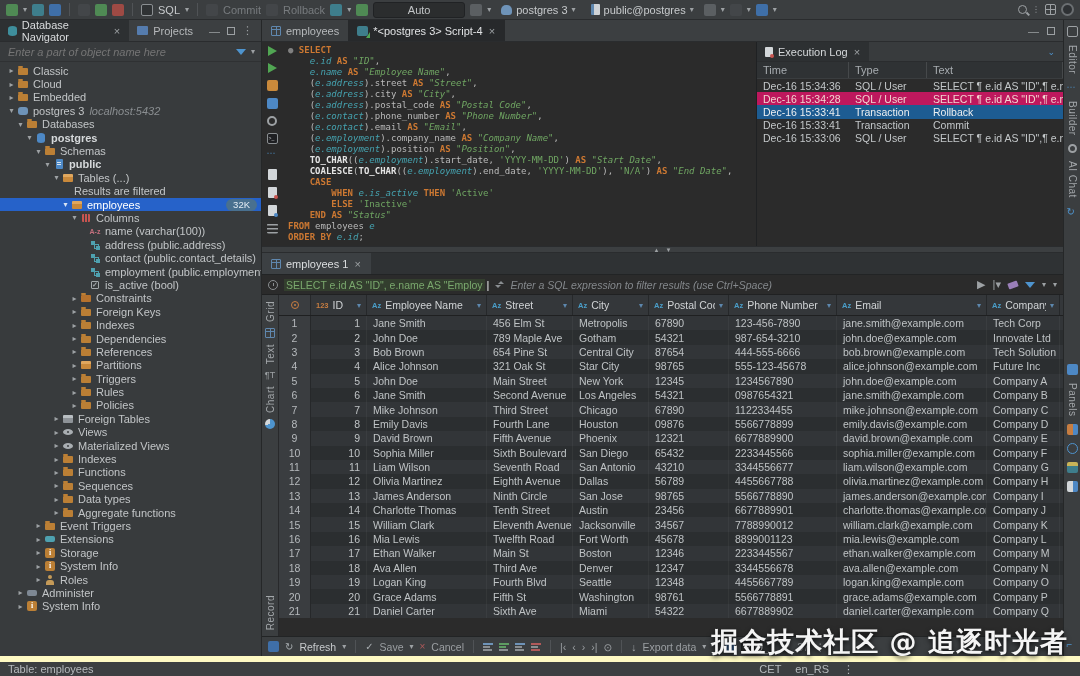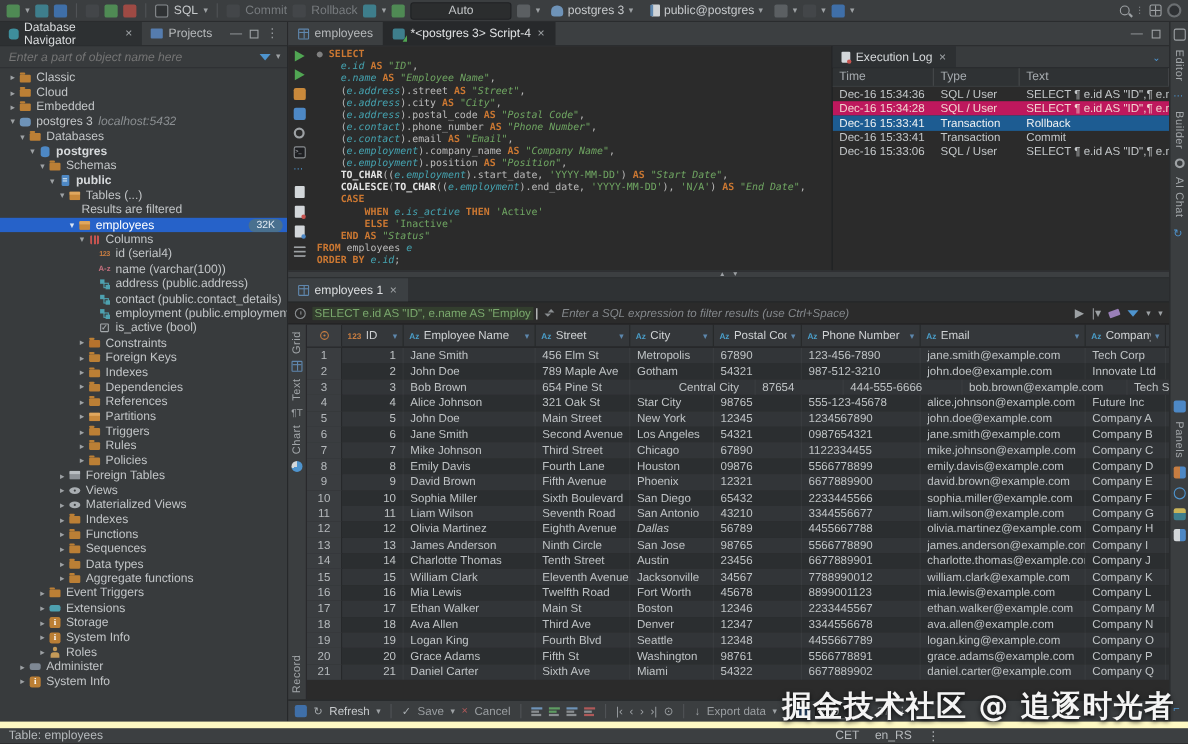--- a/index.html
+++ b/index.html
@@ -364,25 +364,20 @@
             <span class="tlabel">employees</span>
             <span class="tbadge">32K</span>
           </div>
           <div class="tree-row" style="padding-left: 69px;">
             <span class="chev">▾</span>
             <span class="tico ic-cols"></span>
             <span class="tlabel">Columns</span>
           </div>
           <div class="tree-row" style="padding-left: 78px;">
             <span class="chev"></span>
-            <span class="tico ic-c123">123</span>
-            <span class="tlabel">id (serial4)</span>
-          </div>
-          <div class="tree-row" style="padding-left: 78px;">
-            <span class="chev"></span>
             <span class="tico ic-caz">A-z</span>
             <span class="tlabel">name (varchar(100))</span>
           </div>
           <div class="tree-row" style="padding-left: 78px;">
             <span class="chev"></span>
             <span class="tico ic-cstruct"></span>
             <span class="tlabel">address (public.address)</span>
           </div>
           <div class="tree-row" style="padding-left: 78px;">
             <span class="chev"></span>
@@ -698,30 +693,30 @@
                   <span class="g-cell g-d" style="width: 150px;">jane.smith@example.com</span>
                   <span class="g-cell g-d" style="width: 73px;">Tech Corp</span>
                 </div>
                 <div class="g-row">
                   <span class="g-cell g-gutter">2</span>
                   <span class="g-cell g-d num" style="width: 56px;">2</span>
                   <span class="g-cell g-d" style="width: 120px;">John Doe</span>
                   <span class="g-cell g-d" style="width: 86px;">789 Maple Ave</span>
                   <span class="g-cell g-d" style="width: 76px;">Gotham</span>
                   <span class="g-cell g-d" style="width: 80px;">54321</span>
-                  <span class="g-cell g-d" style="width: 108px;">987-512-3210</span>
+                  <span class="g-cell g-d" style="width: 108px;">987-654-3210</span>
                   <span class="g-cell g-d" style="width: 150px;">john.doe@example.com</span>
                   <span class="g-cell g-d" style="width: 73px;">Innovate Ltd</span>
                 </div>
                 <div class="g-row">
                   <span class="g-cell g-gutter">3</span>
                   <span class="g-cell g-d num" style="width: 56px;">3</span>
                   <span class="g-cell g-d" style="width: 120px;">Bob Brown</span>
                   <span class="g-cell g-d" style="width: 86px;">654 Pine St</span>
-                  <span class="g-cell g-d" style="width: 76px; margin-left: 38px;">Central City</span>
+                  <span class="g-cell g-d" style="width: 76px;">Central City</span>
                   <span class="g-cell g-d" style="width: 80px;">87654</span>
                   <span class="g-cell g-d" style="width: 108px;">444-555-6666</span>
                   <span class="g-cell g-d" style="width: 150px;">bob.brown@example.com</span>
                   <span class="g-cell g-d" style="width: 73px;">Tech Solution</span>
                 </div>
                 <div class="g-row">
                   <span class="g-cell g-gutter">4</span>
                   <span class="g-cell g-d num" style="width: 56px;">4</span>
                   <span class="g-cell g-d" style="width: 120px;">Alice Johnson</span>
                   <span class="g-cell g-d" style="width: 86px;">321 Oak St</span>
@@ -806,21 +801,21 @@
                   <span class="g-cell g-d" style="width: 80px;">43210</span>
                   <span class="g-cell g-d" style="width: 108px;">3344556677</span>
                   <span class="g-cell g-d" style="width: 150px;">liam.wilson@example.com</span>
                   <span class="g-cell g-d" style="width: 73px;">Company G</span>
                 </div>
                 <div class="g-row">
                   <span class="g-cell g-gutter">12</span>
                   <span class="g-cell g-d num" style="width: 56px;">12</span>
                   <span class="g-cell g-d" style="width: 120px;">Olivia Martinez</span>
                   <span class="g-cell g-d" style="width: 86px;">Eighth Avenue</span>
-                  <span class="g-cell g-d" style="width: 76px; font-style: italic;">Dallas</span>
+                  <span class="g-cell g-d" style="width: 76px;">Dallas</span>
                   <span class="g-cell g-d" style="width: 80px;">56789</span>
                   <span class="g-cell g-d" style="width: 108px;">4455667788</span>
                   <span class="g-cell g-d" style="width: 150px;">olivia.martinez@example.com</span>
                   <span class="g-cell g-d" style="width: 73px;">Company H</span>
                 </div>
                 <div class="g-row">
                   <span class="g-cell g-gutter">13</span>
                   <span class="g-cell g-d num" style="width: 56px;">13</span>
                   <span class="g-cell g-d" style="width: 120px;">James Anderson</span>
                   <span class="g-cell g-d" style="width: 86px;">Ninth Circle</span>

